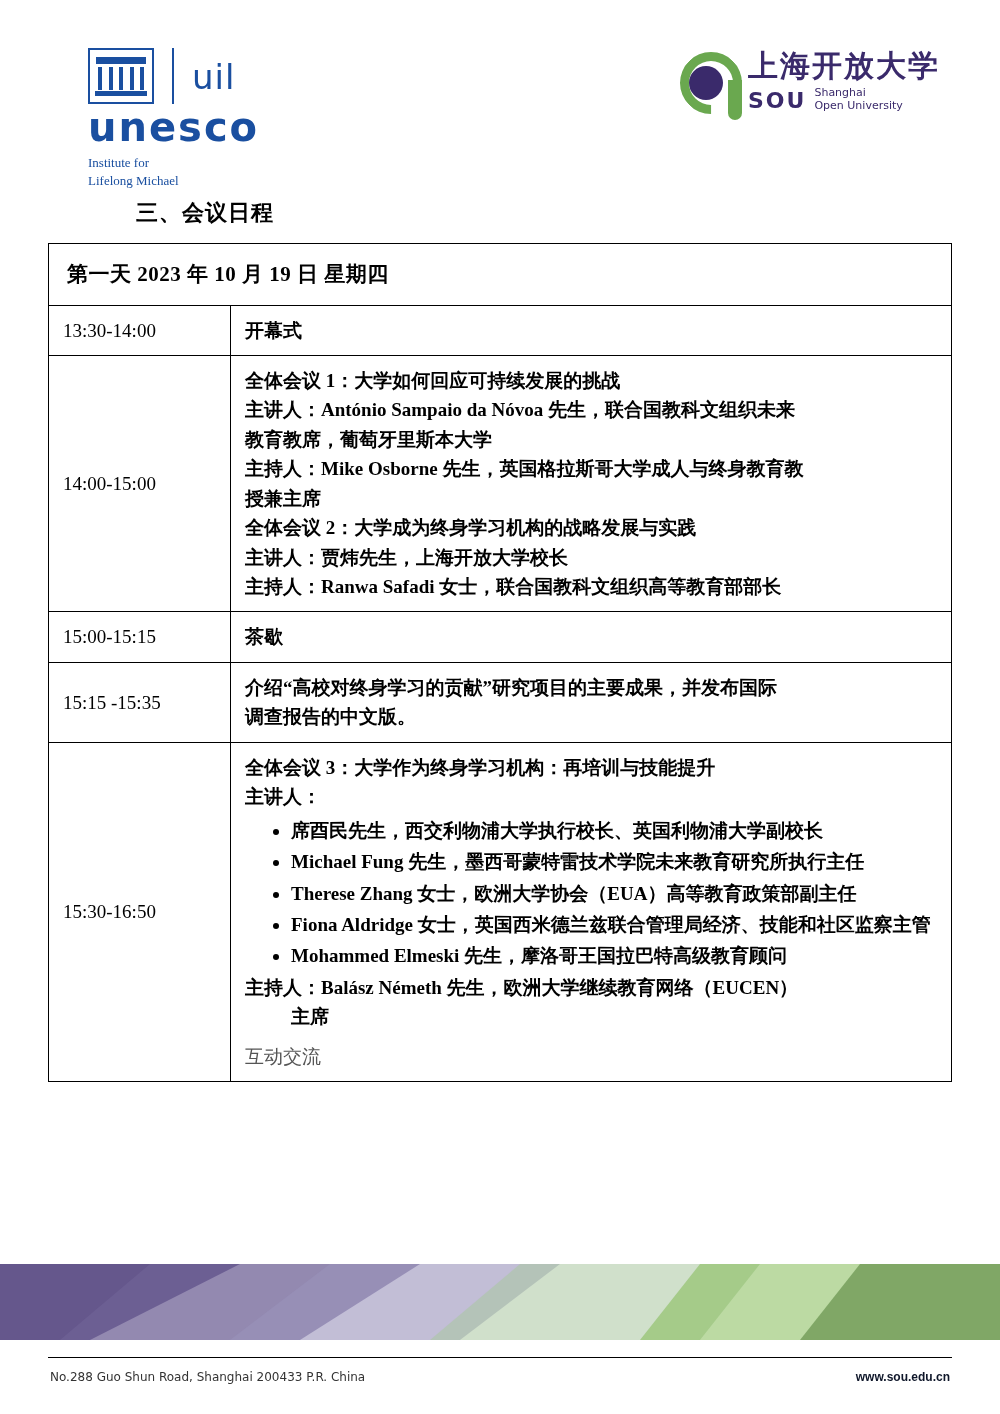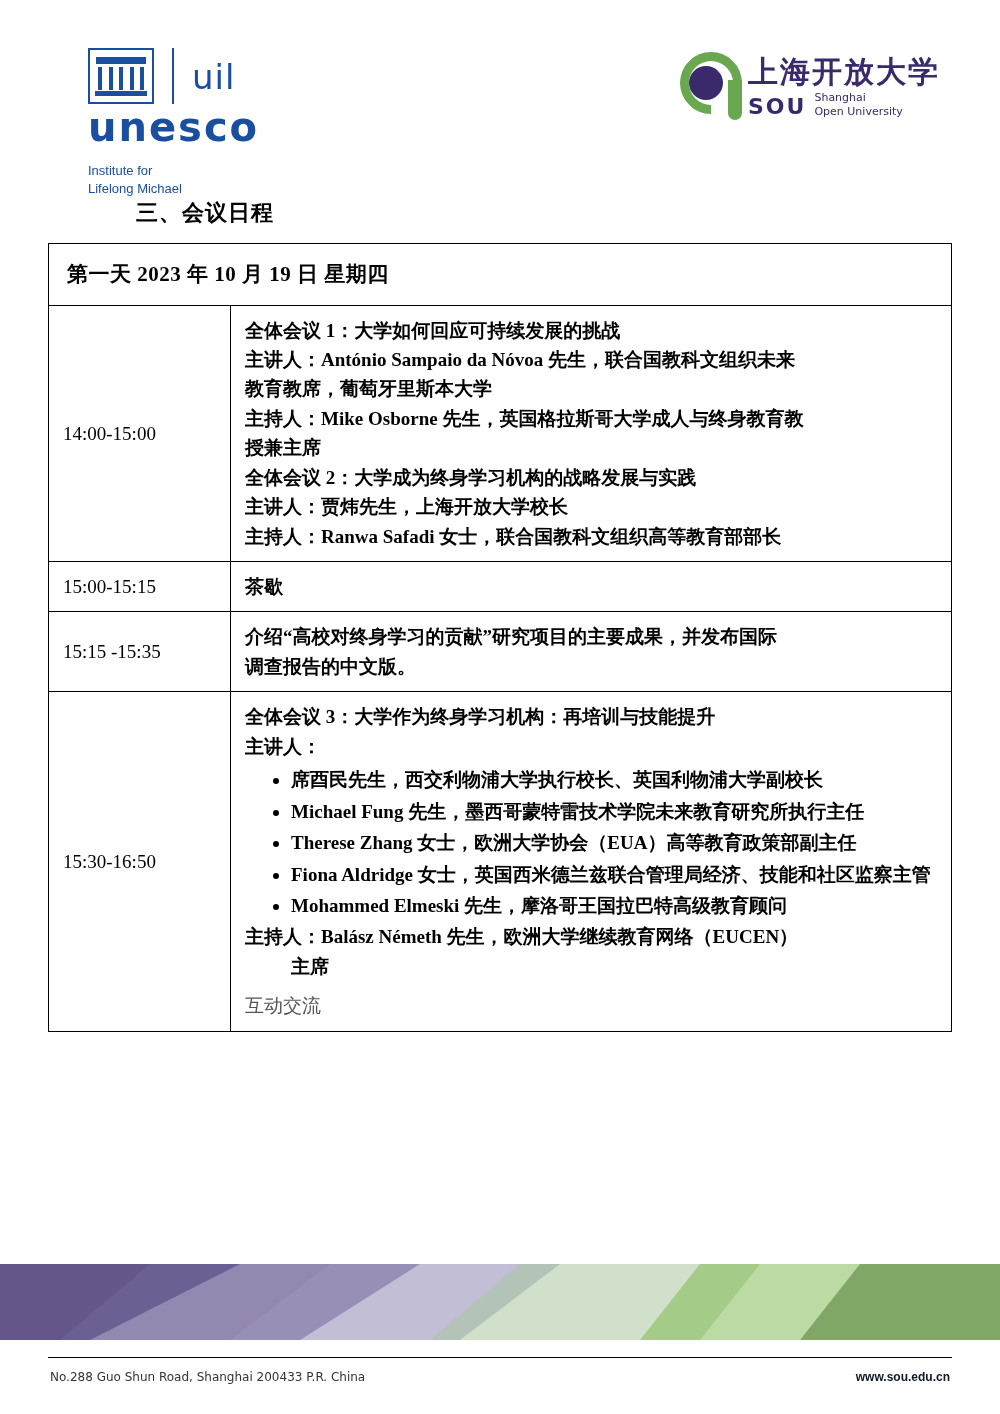--- a/index.html
+++ b/index.html
@@ -89,33 +89,33 @@
     padding-bottom: 10px;
   }
   .unesco-word {
     font-family: "DejaVu Sans", sans-serif;
     font-weight: bold;
     font-size: 40px;
     color: #1a4fa0;
     letter-spacing: 2px;
   }
   .unesco-sub {
-    font-family: Liberation Sans, sans-serif;
+    font-family: Liberation Serif, serif;
     font-size: 13px;
     color: #1a4fa0;
     line-height: 1.4;
-    margin-top: 12px;
+    margin-top: 4px;
   }
 
   .sou-logo {
     position: absolute;
     right: 60px;
     top: 10px;
     display: flex;
-    align-items: center;
+    align-items: flex-start;
   }
   .sou-mark {
     position: relative;
     width: 74px;
     height: 74px;
   }
   .sou-mark .arc {
     position: absolute;
     left: 6px;
     top: 2px;
@@ -321,20 +321,24 @@
 <table class="agenda">
   <colgroup>
     <col class="col-time">
     <col>
   </colgroup>
   <tbody>
     <tr>
       <td class="day-head" colspan="2">第一天 2023 年 10 月 19 日  星期四</td>
     </tr>
 
+    <tr>
+      <td class="time-cell">13:30-14:00</td>
+      <td class="content-cell b">开幕式</td>
+    </tr>
 
     <tr>
       <td class="time-cell">14:00-15:00</td>
       <td class="content-cell">
         <span class="line b">全体会议 1：大学如何回应可持续发展的挑战</span>
         <span class="line b">主讲人：António Sampaio da Nóvoa 先生，联合国教科文组织未来</span>
         <span class="line b">教育教席，葡萄牙里斯本大学</span>
         <span class="line b">主持人：Mike Osborne 先生，英国格拉斯哥大学成人与终身教育教</span>
         <span class="line b">授兼主席</span>
         <span class="line b">全体会议 2：大学成为终身学习机构的战略发展与实践</span>

